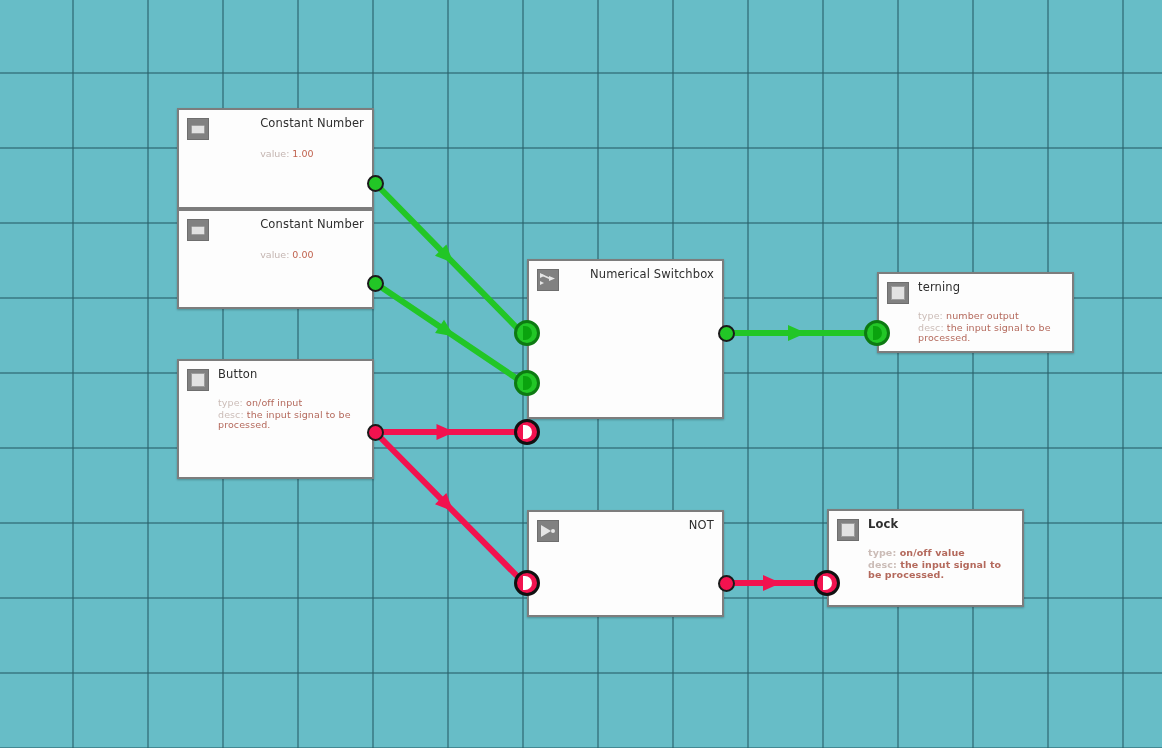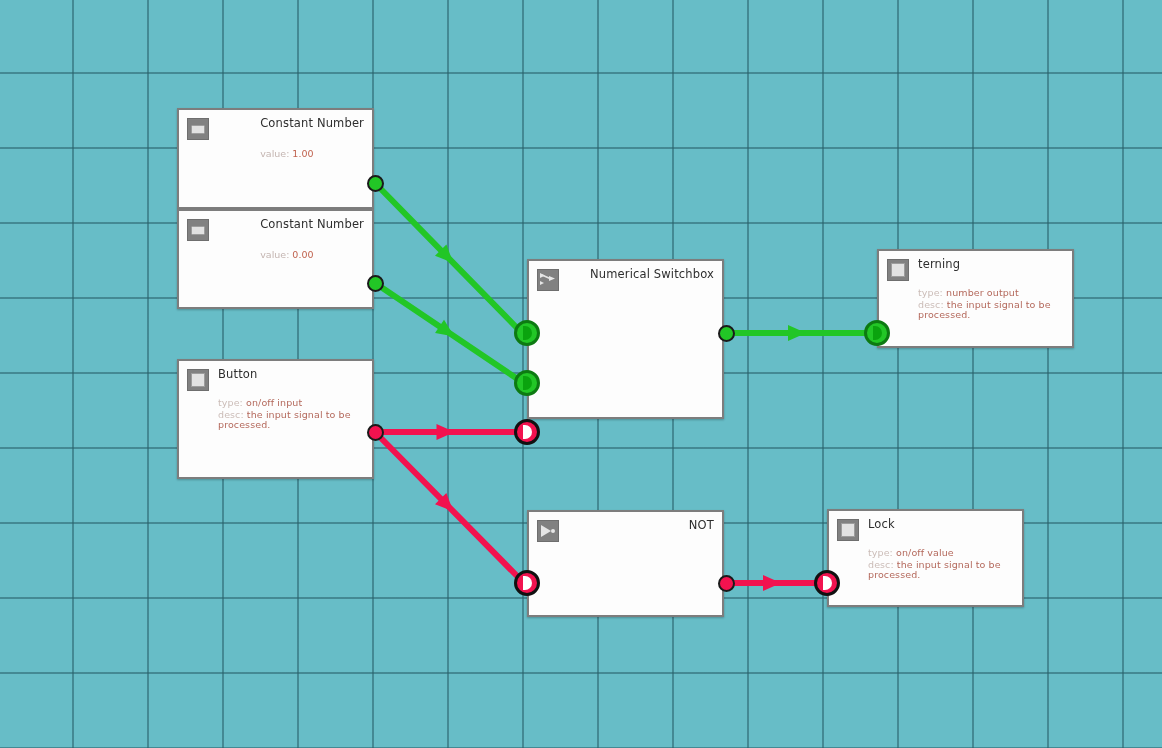--- a/index.html
+++ b/index.html
@@ -205,35 +205,35 @@
             <svg width="18" height="14" viewBox="0 0 18 14">
               <polygon points="2,1 2,13 12,7" fill="#e6e6e6"></polygon>
               <circle cx="14" cy="7" r="2" fill="#e6e6e6"></circle>
             </svg>
           </div>
           <div class="node-text">
             <div class="node-title">NOT</div>
           </div>
         </div>
       </div>
-      <div class="node" style="left: 877px; top: 249px; width: 197px; height: 99px;">
+      <div class="node" style="left: 877px; top: 272px; width: 197px; height: 81px;">
         <div class="node-head">
           <div class="node-icon">
             <svg width="14" height="14" viewBox="0 0 14 14">
               <rect x="0.5" y="0.5" width="13" height="13" fill="#e2e2e2" stroke="#9d9d9d"></rect>
             </svg>
           </div>
           <div class="node-text">
             <div class="node-title">terning</div>
             <div class="node-meta"><span class="meta-key">type:</span><span class="meta-val"> number output</span></div>
             <div class="node-meta" style="margin-top: 1px;"><span class="meta-key">desc:</span><span class="meta-val"> the input signal to be processed.</span></div>
           </div>
         </div>
       </div>
-      <div class="node" style="left: 827px; top: 509px; width: 197px; height: 98px;">
+      <div class="node" style="left: 827px; top: 509px; width: 197px; height: 98px; font-weight: bold;">
         <div class="node-head">
           <div class="node-icon">
             <svg width="14" height="14" viewBox="0 0 14 14">
               <rect x="0.5" y="0.5" width="13" height="13" fill="#e2e2e2" stroke="#9d9d9d"></rect>
             </svg>
           </div>
           <div class="node-text">
             <div class="node-title">Lock</div>
             <div class="node-meta"><span class="meta-key">type:</span><span class="meta-val"> on/off value</span></div>
             <div class="node-meta" style="margin-top: 1px;"><span class="meta-key">desc:</span><span class="meta-val"> the input signal to be processed.</span></div>

